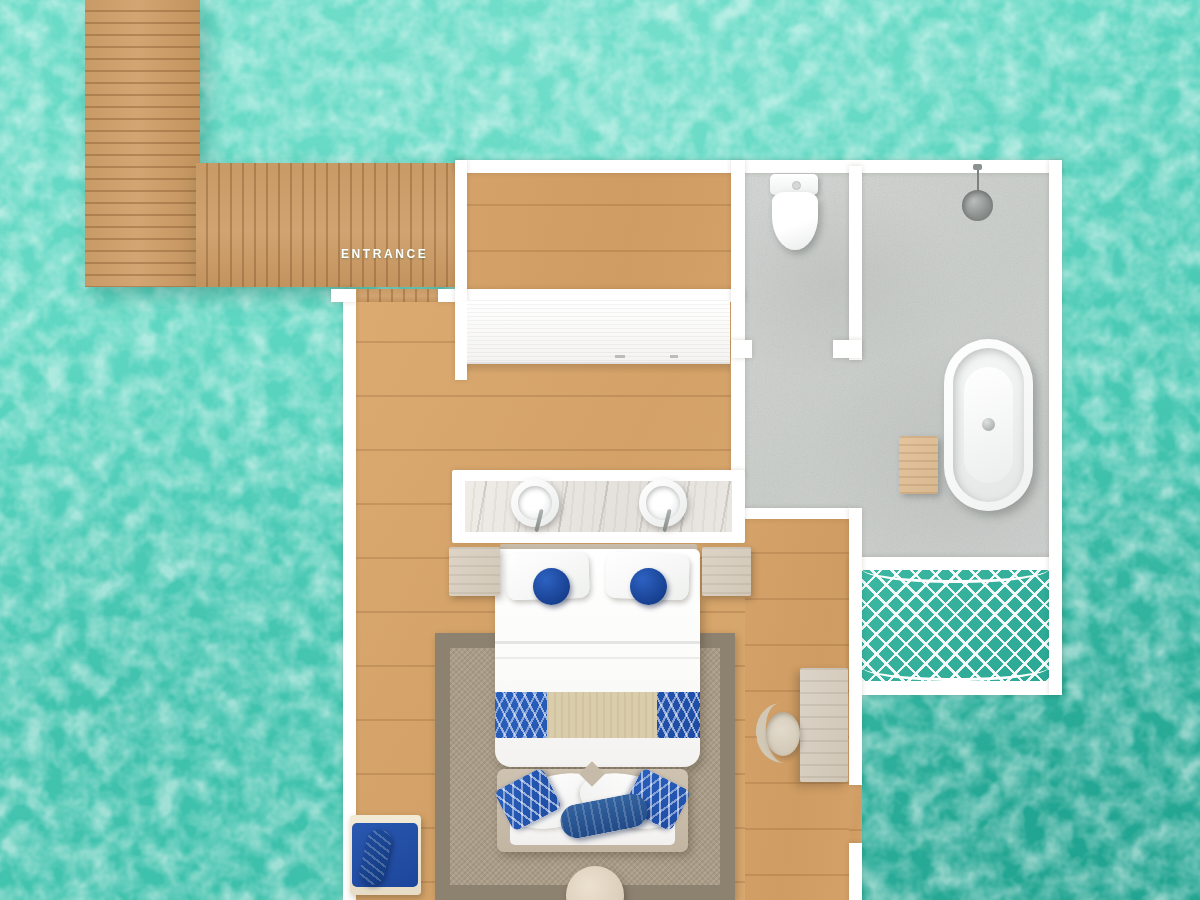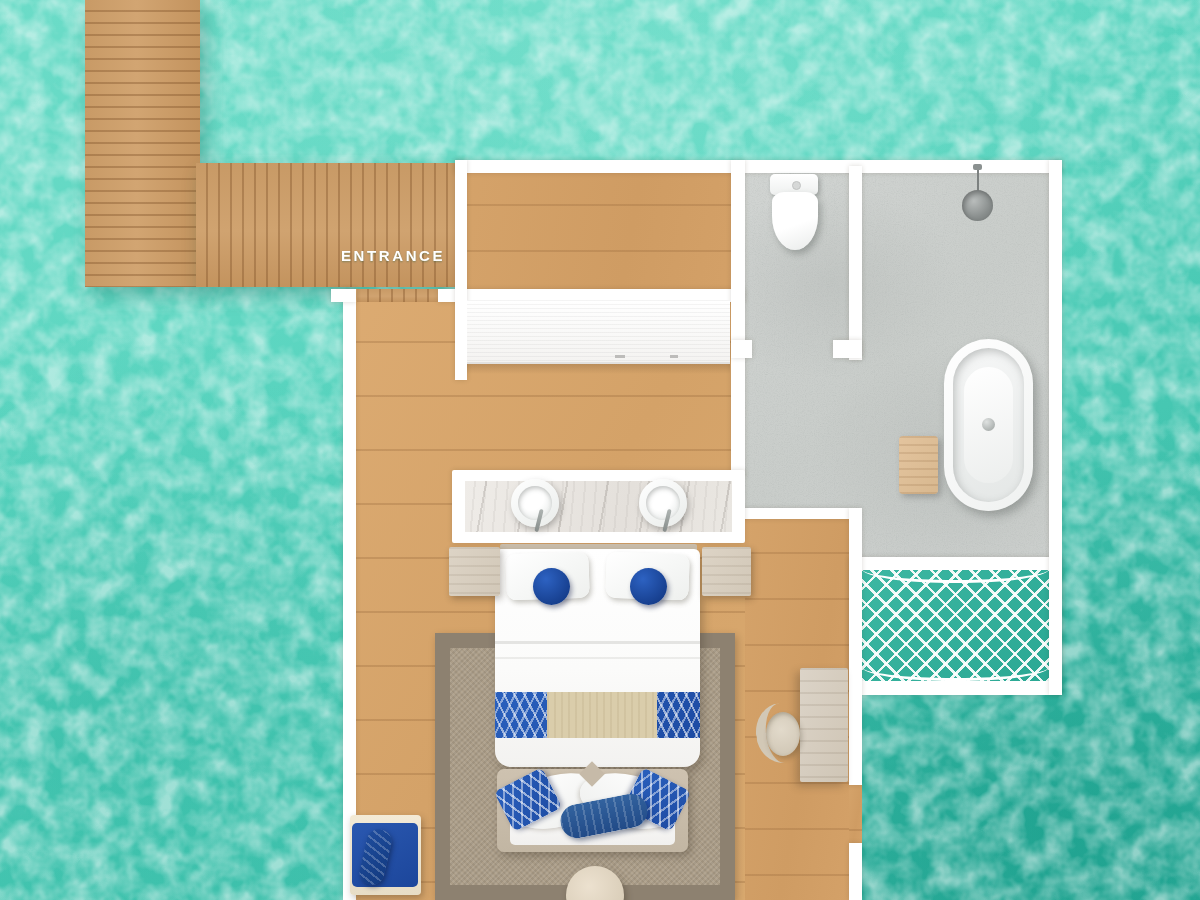--- a/index.html
+++ b/index.html
@@ -55,21 +55,21 @@
       linear-gradient(135deg,#3cb7a2,#2ba894);}
   .tan{background:#c9bdab;}
   .ltwood{background:
       repeating-linear-gradient(180deg, rgba(120,105,85,.12) 0 2px, transparent 2px 9px),
       linear-gradient(120deg,#ddd4c6,#d2c8b8);}
   .shadowed{box-shadow:2px 3px 7px rgba(40,30,15,.30);}
   .bluezig{background:
       repeating-linear-gradient(63deg, rgba(255,255,255,.55) 0 2px, transparent 2px 9px),
       repeating-linear-gradient(117deg, rgba(255,255,255,.45) 0 2px, transparent 2px 9px),
       linear-gradient(135deg,#2a60bd,#1d4ba3);}
-  .entrance-label{color:#ffffff;font-weight:bold;font-size:15px;letter-spacing:2.6px;
+  .entrance-label{color:#ffffff;font-weight:bold;font-size:12px;letter-spacing:2.6px;
       text-shadow:0 1px 2px rgba(0,90,75,.35);}
 </style>
 </head>
 <body>
 
 <div id="scene">
 
   <svg class="tex" width="1200" height="900">
     <filter id="fnWater" x="0" y="0" width="100%" height="100%">
       <feTurbulence type="fractalNoise" baseFrequency="0.045" numOctaves="3" seed="11"></feTurbulence>

